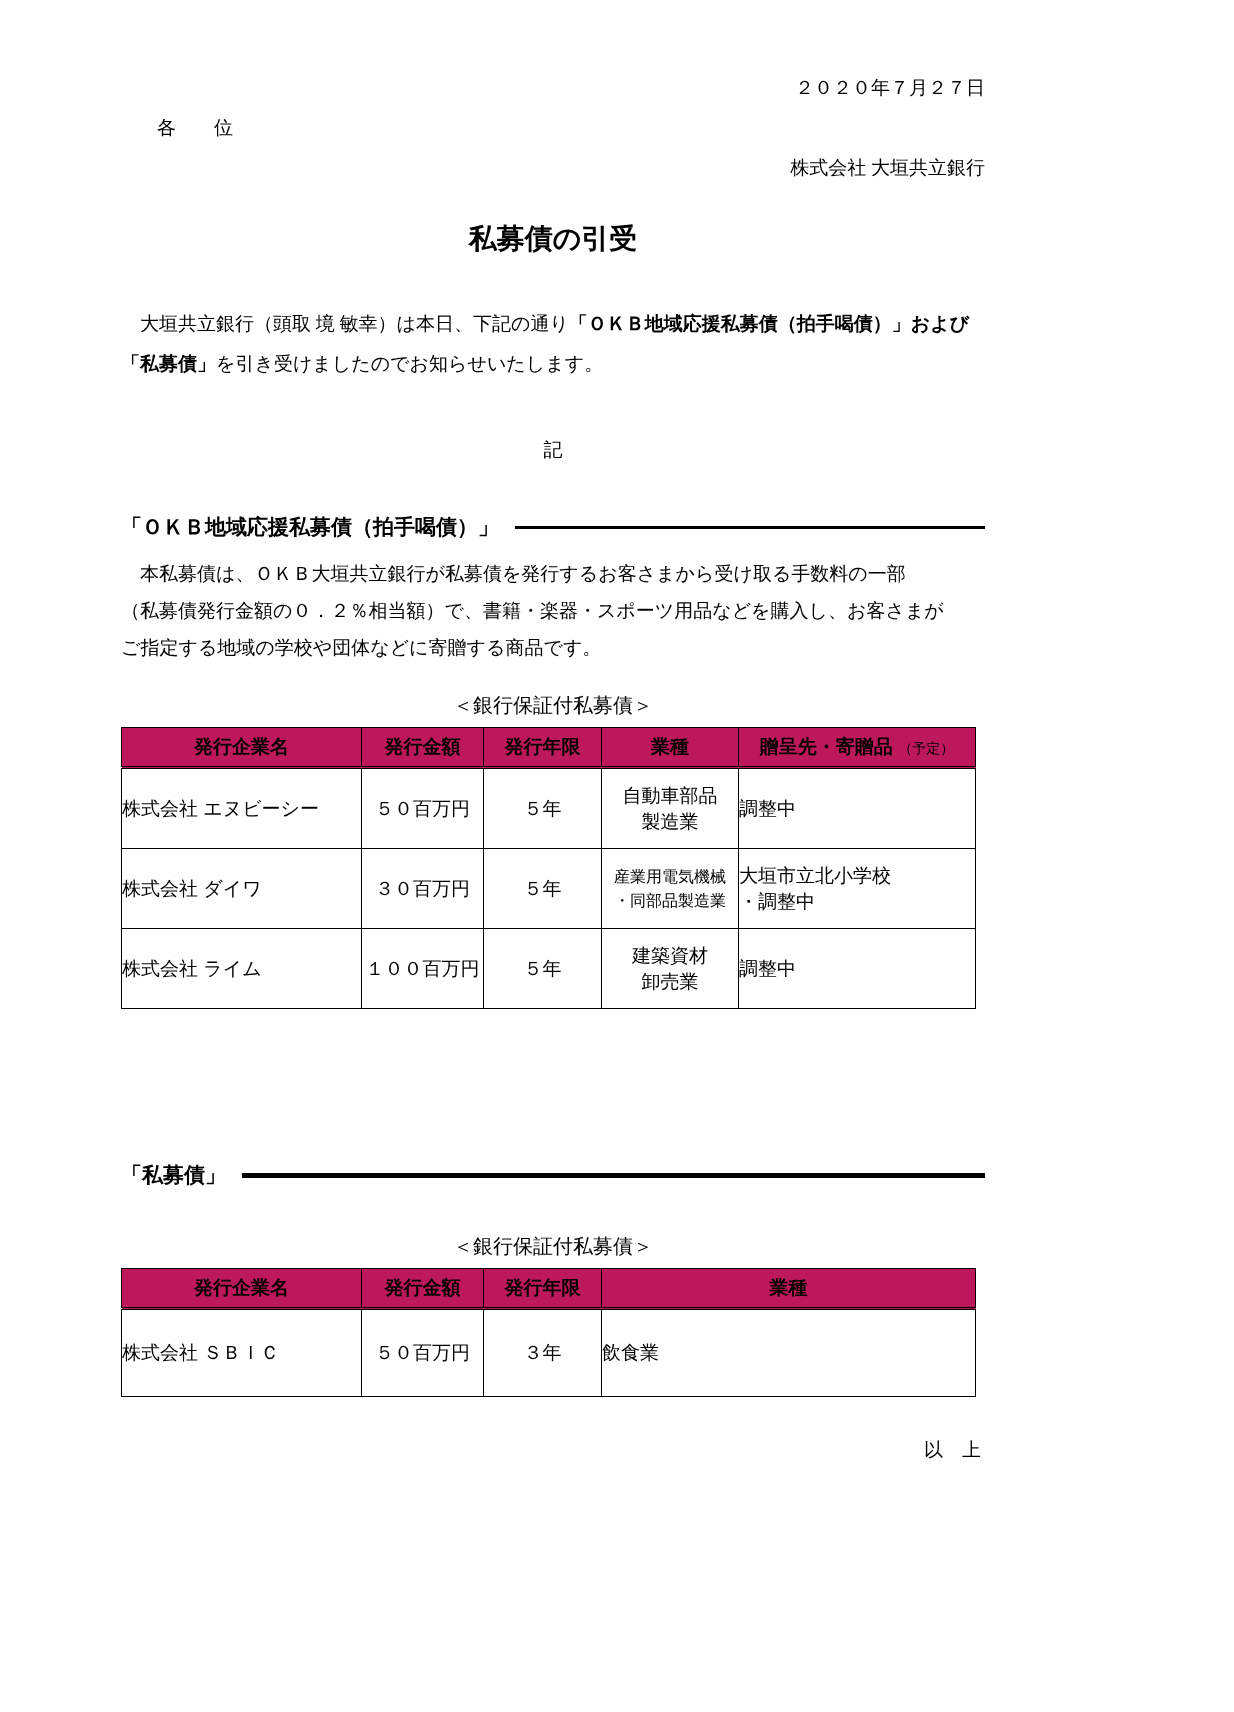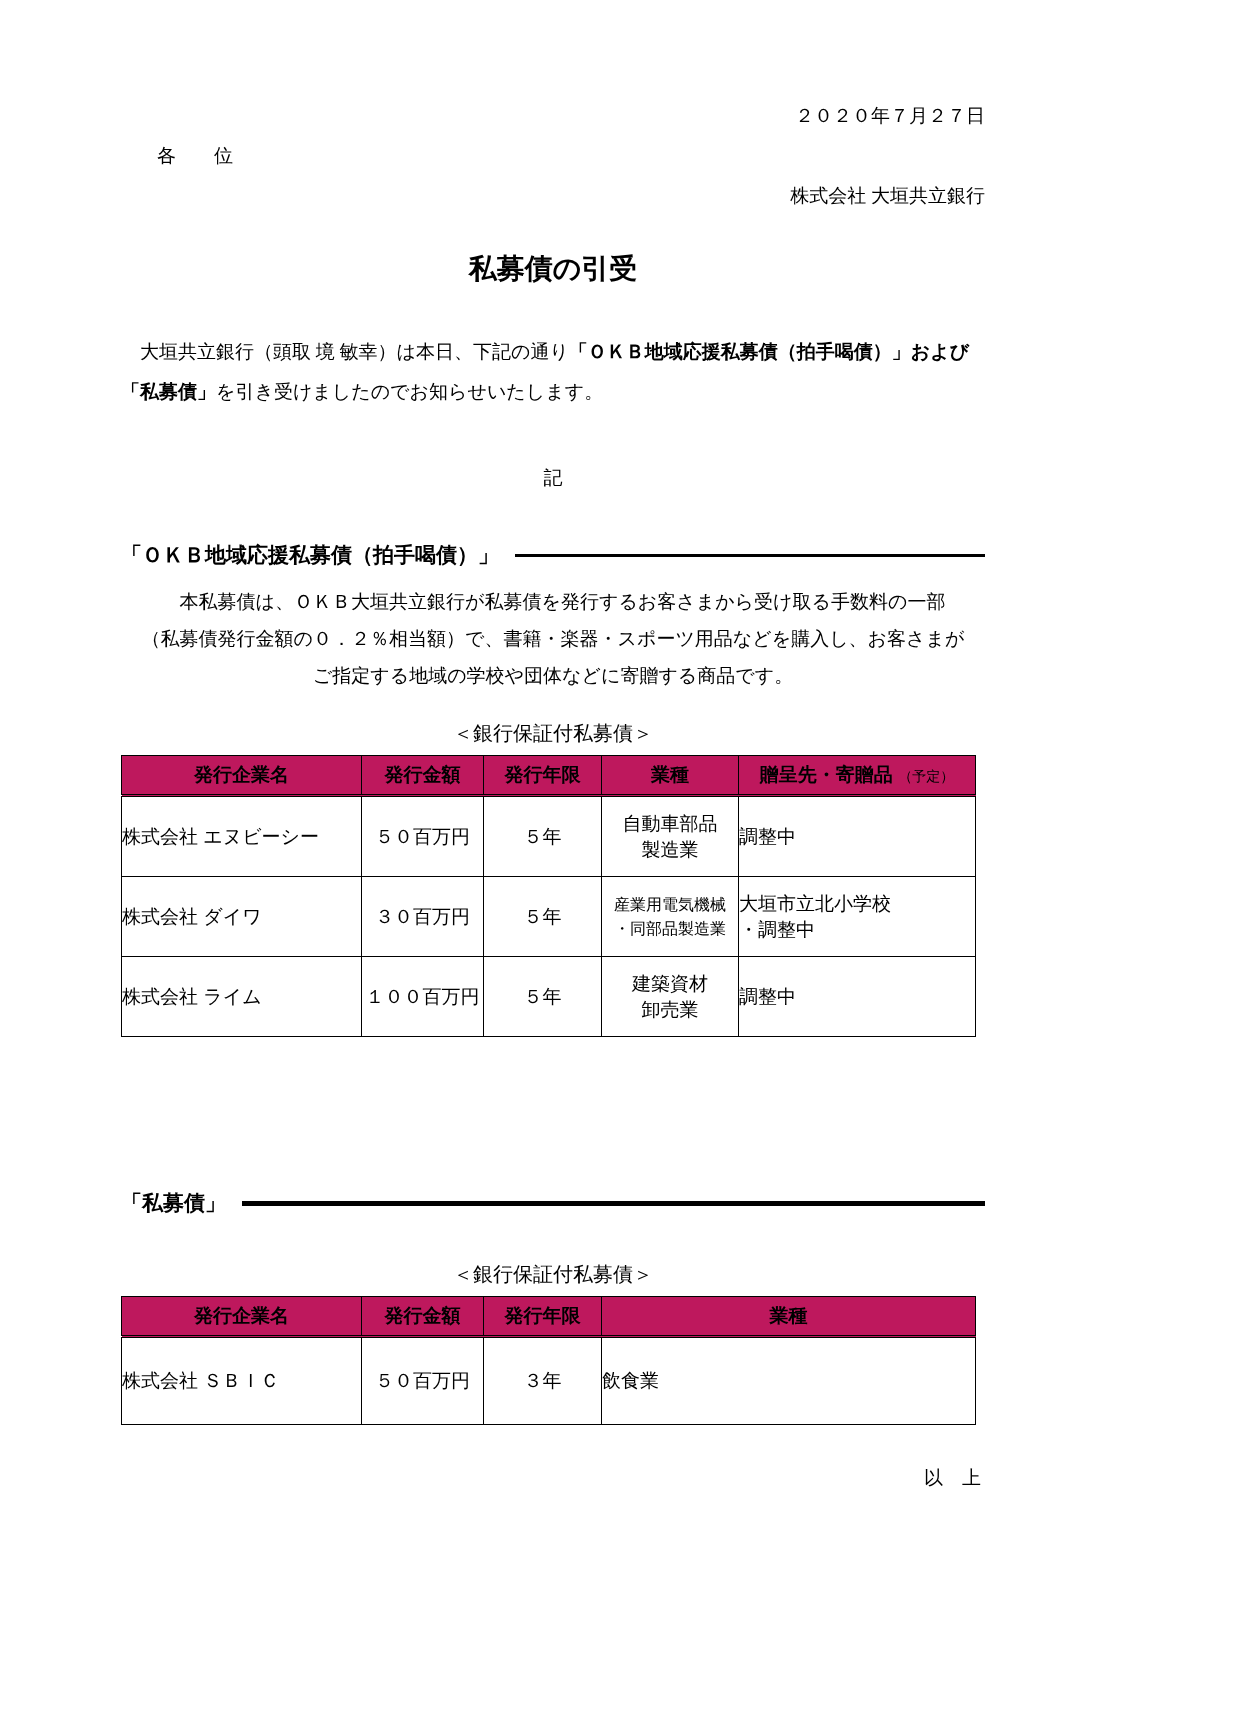--- a/index.html
+++ b/index.html
@@ -11,21 +11,21 @@
     width: 1234px;
     height: 1712px;
     position: relative;
     color: #000000;
     font-family: "Liberation Serif", "DejaVu Serif", serif;
   }
   .page {
     box-sizing: border-box;
     width: 1234px;
     height: 1432px;
-    padding: 104px 249px 0 121px;
+    padding: 76px 249px 0 121px;
   }
   .serif { font-family: "Liberation Serif", "DejaVu Serif", serif; }
 
   .doc-date {
     text-align: right;
     font-size: 19px;
     line-height: 24px;
   }
   .addressee {
     font-size: 19px;
@@ -37,21 +37,21 @@
     text-align: right;
     font-size: 19px;
     margin-top: 16px;
     line-height: 24px;
   }
   .doc-title {
     margin: 44px 0 0 0;
     text-align: center;
     font-size: 28px;
     font-weight: bold;
-    font-family: Liberation Sans, sans-serif;
+    font-family: Liberation Mono, monospace;
     line-height: 34px;
   }
   .intro {
     margin: 46px 0 0 0;
     font-size: 19px;
     line-height: 40px;
   }
   .intro .bold-gothic {
     font-family: "Liberation Sans", "DejaVu Sans", sans-serif;
     font-weight: bold;
@@ -79,21 +79,20 @@
     background: #000000;
     margin-left: 16px;
   }
   .rule-thin  { height: 3px; }
   .rule-thick { height: 5px; }
 
   .desc {
     margin: 14px 0 0 0;
     font-size: 19px;
     line-height: 37px;
-    text-align: center;
   }
   .table-caption {
     margin-top: 26px;
     text-align: center;
     font-size: 20px;
     line-height: 26px;
   }
   table.bond-table {
     border-collapse: collapse;
     table-layout: fixed;

